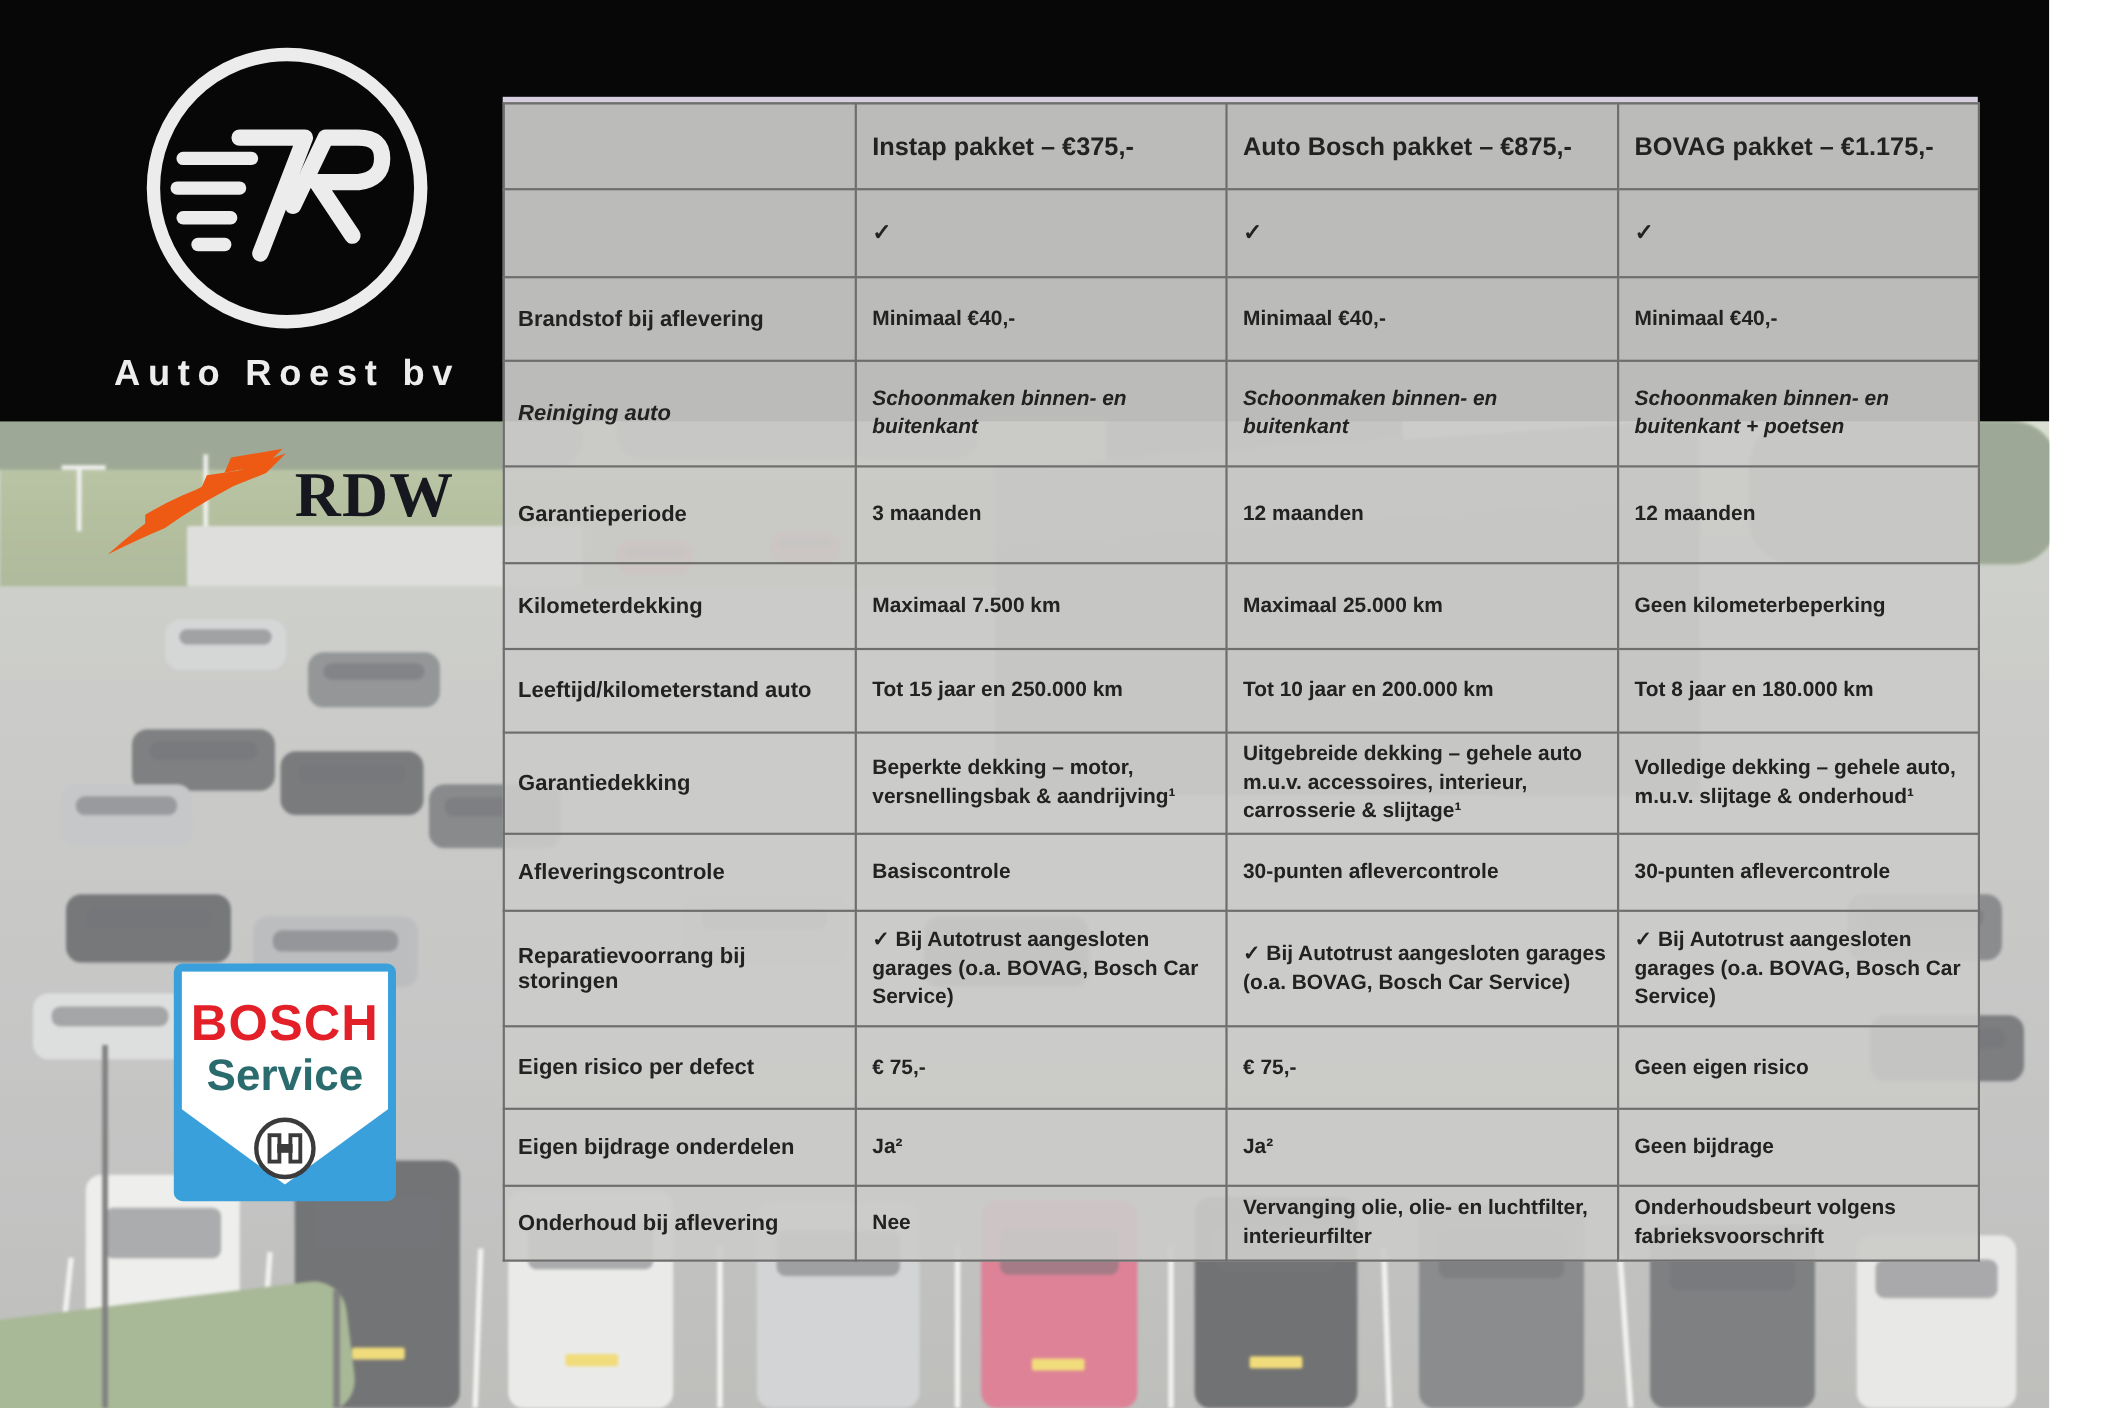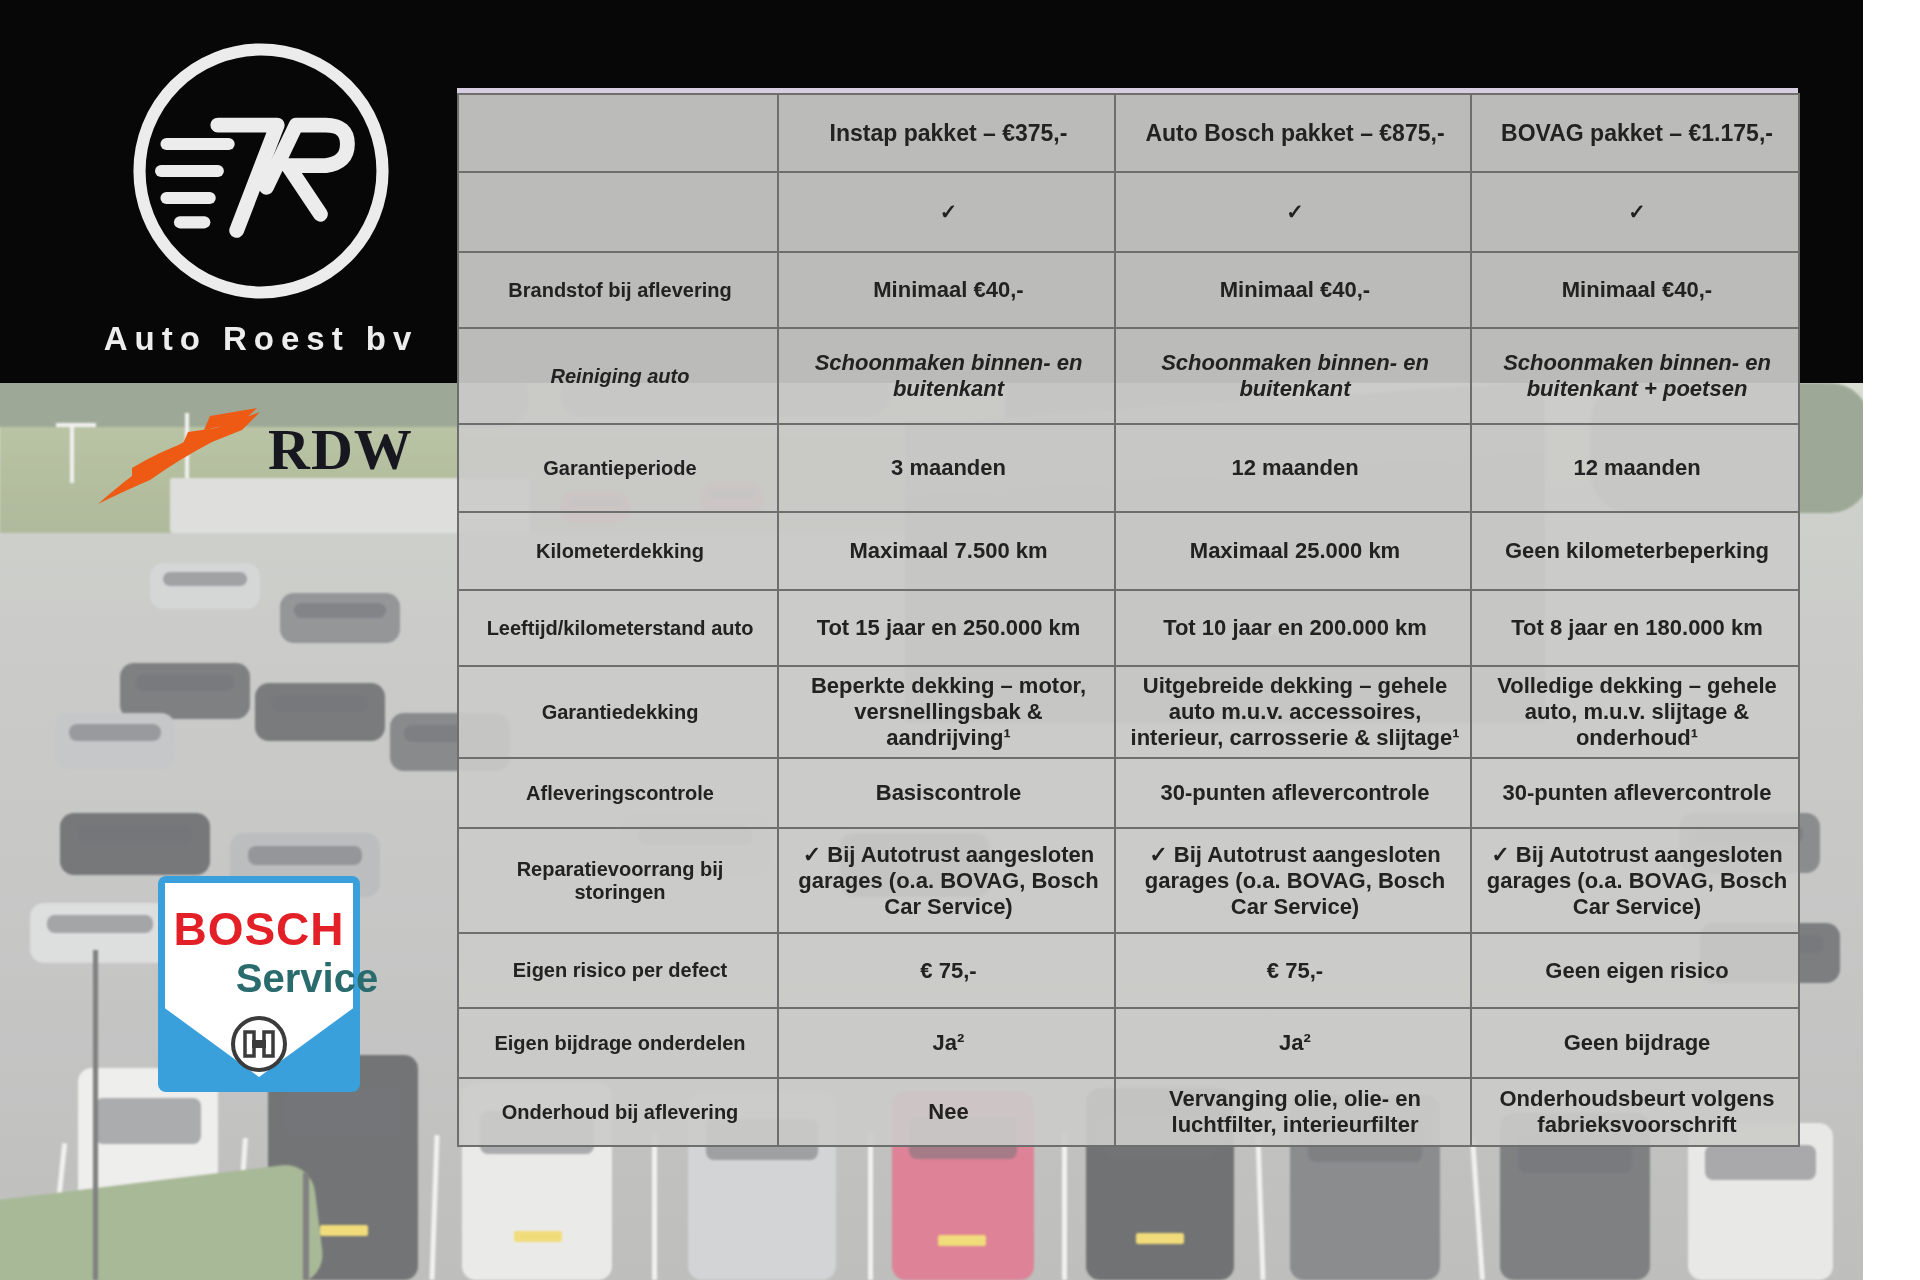--- a/index.html
+++ b/index.html
@@ -64,32 +64,32 @@
   .bovag-word{font-size:43px;font-weight:bold;color:#111111;transform:scaleX(.82);letter-spacing:0px;}
 
   
   .bosch{position:absolute;left:158px;top:876px;width:202px;height:216px;background:var(--bosch-blue);
          border-radius:8px;}
   .bosch-shield{position:absolute;left:7px;top:7px;width:188px;height:202px;background:#ffffff;
                 clip-path:polygon(0 0,100% 0,100% 62%,50% 96%,0 62%);}
   .bosch-line1{position:absolute;left:0;width:202px;top:26px;text-align:center;
                font-size:46px;font-weight:bold;color:var(--bosch-red);letter-spacing:1px;}
   .bosch-line2{position:absolute;left:0;width:202px;top:80px;text-align:center;
-               font-size:40px;font-weight:bold;color:var(--bosch-teal);margin-left:48px;}
+               font-size:40px;font-weight:bold;color:var(--bosch-teal);}
   .bosch-arm{position:absolute;left:50%;top:136px;transform:translateX(-50%);}
 
   
   .table-wrap{position:absolute;left:457px;top:88px;width:1341px;border-top:5px solid var(--table-top-accent);}
   table.pkg{border-collapse:collapse;table-layout:fixed;width:1341px;background:rgba(203,203,201,0.92);}
   table.pkg td,table.pkg th{border:2px solid var(--table-border);vertical-align:middle;
-        color:var(--text);font-weight:bold;text-align:center;overflow:hidden;margin-top:31px;}
+        color:var(--text);font-weight:bold;text-align:left;overflow:hidden;margin-top:31px;}
   col.c0{width:320px;} col.c1{width:337px;} col.c2{width:356px;} col.c3{width:328px;}
   th.hdr{font-size:23px;padding:8px 10px 8px 14px;}
   td.lbl{font-size:20px;padding:6px 8px 6px 12px;}
-  td.val{font-size:22px;line-height:26px;padding:6px 10px 6px 14px;}
+  td.val{font-size:19px;line-height:26px;padding:6px 10px 6px 14px;}
   td.chk{font-size:21px;font-weight:normal;padding-left:14px;}
 </style>
 </head>
 <body>
 
 <div id="canvas">
 
   <div class="photo">
     <div class="decor">
       <div class="field"></div>

